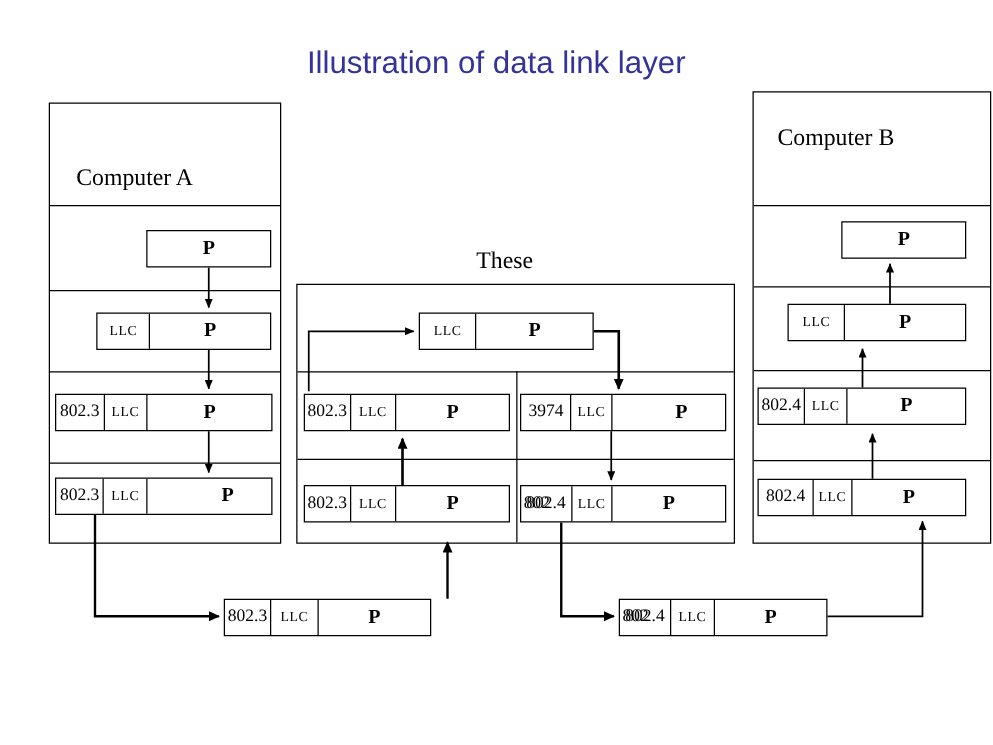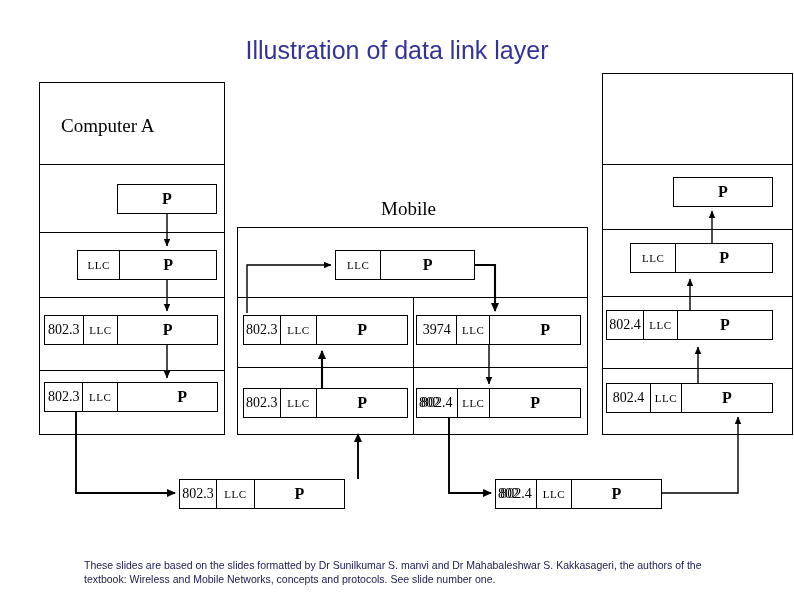--- a/index.html
+++ b/index.html
@@ -88,21 +88,21 @@
 <div id="slide">
 
   <div class="title">Illustration of data link layer</div>
 
   <div class="panel" style="left:39px;top:82px;width:186px;height:353px;">
     <div class="hline" style="top:81px;"></div>
     <div class="hline" style="top:149px;"></div>
     <div class="hline" style="top:214px;"></div>
     <div class="hline" style="top:287px;"></div>
   </div>
-  <div class="panel-label" style="left:61px;top:115px;">Computer A</div>
+  <div class="panel-label" style="left:61px;top:132px;">Computer A</div>
 
   <div class="pdu" style="left:117px;top:184px;width:100px;">
     <div class="cell pay" style="width:100%;">P</div>
   </div>
 
   <div class="pdu" style="left:77px;top:250px;width:140px;">
     <div class="cell llc" style="width:42px;">LLC</div>
     <div class="cell pay" style="width:98px;">P</div>
   </div>
 
@@ -111,21 +111,21 @@
     <div class="cell llc" style="width:35px;">LLC</div>
     <div class="cell pay" style="width:101px;">P</div>
   </div>
 
   <div class="pdu" style="left:44px;top:382px;width:174px;">
     <div class="cell mac" style="width:38px;">802.3</div>
     <div class="cell llc" style="width:35px;">LLC</div>
     <div class="cell pay right" style="width:101px;">P</div>
   </div>
 
-  <div class="panel-label" style="left:381px;top:198px;">Mobile</div>
+  <div class="panel-label" style="left:381px;top:198px;">These</div>
 
   <div class="panel" style="left:237px;top:227px;width:351px;height:208px;">
     <div class="hline" style="top:69px;"></div>
     <div class="hline" style="top:139px;"></div>
     <div class="vline" style="left:175px;top:69px;bottom:0;"></div>
   </div>
 
   <div class="pdu" style="left:335px;top:250px;width:140px;">
     <div class="cell llc" style="width:45px;">LLC</div>
     <div class="cell pay" style="width:95px;">P</div>
@@ -156,20 +156,21 @@
     <div class="cell llc" style="width:33px;">LLC</div>
     <div class="cell pay" style="width:92px;">P</div>
   </div>
 
   <div class="panel" style="left:602px;top:73px;width:191px;height:362px;">
     <div class="hline" style="top:90px;"></div>
     <div class="hline" style="top:155px;"></div>
     <div class="hline" style="top:222px;"></div>
     <div class="hline" style="top:294px;"></div>
   </div>
+  <div class="panel-label" style="left:622px;top:100px;">Computer B</div>
 
   <div class="pdu" style="left:673px;top:177px;width:100px;">
     <div class="cell pay" style="width:100%;">P</div>
   </div>
 
   <div class="pdu" style="left:630px;top:243px;width:143px;">
     <div class="cell llc" style="width:45px;">LLC</div>
     <div class="cell pay" style="width:98px;">P</div>
   </div>
 
@@ -252,18 +253,14 @@
     <g stroke="#000" stroke-width="1.4" fill="none">
 
       <line x1="698" y1="383" x2="698" y2="347" marker-end="url(#ah)"></line>
 
       <line x1="690" y1="310" x2="690" y2="279" marker-end="url(#ah)"></line>
 
       <line x1="712" y1="243" x2="712" y2="211" marker-end="url(#ah)"></line>
     </g>
   </svg>
 
-  <div class="footer">
-    <span>These slides are based on the slides formatted by Dr Sunilkumar S. manvi and Dr Mahabaleshwar S. Kakkasageri, the</span>
-    <span>authors of the textbook: Wireless and Mobile Networks, concepts and protocols. See slide number one.</span>
-  </div>
 
 </div>
 
 </body></html>

